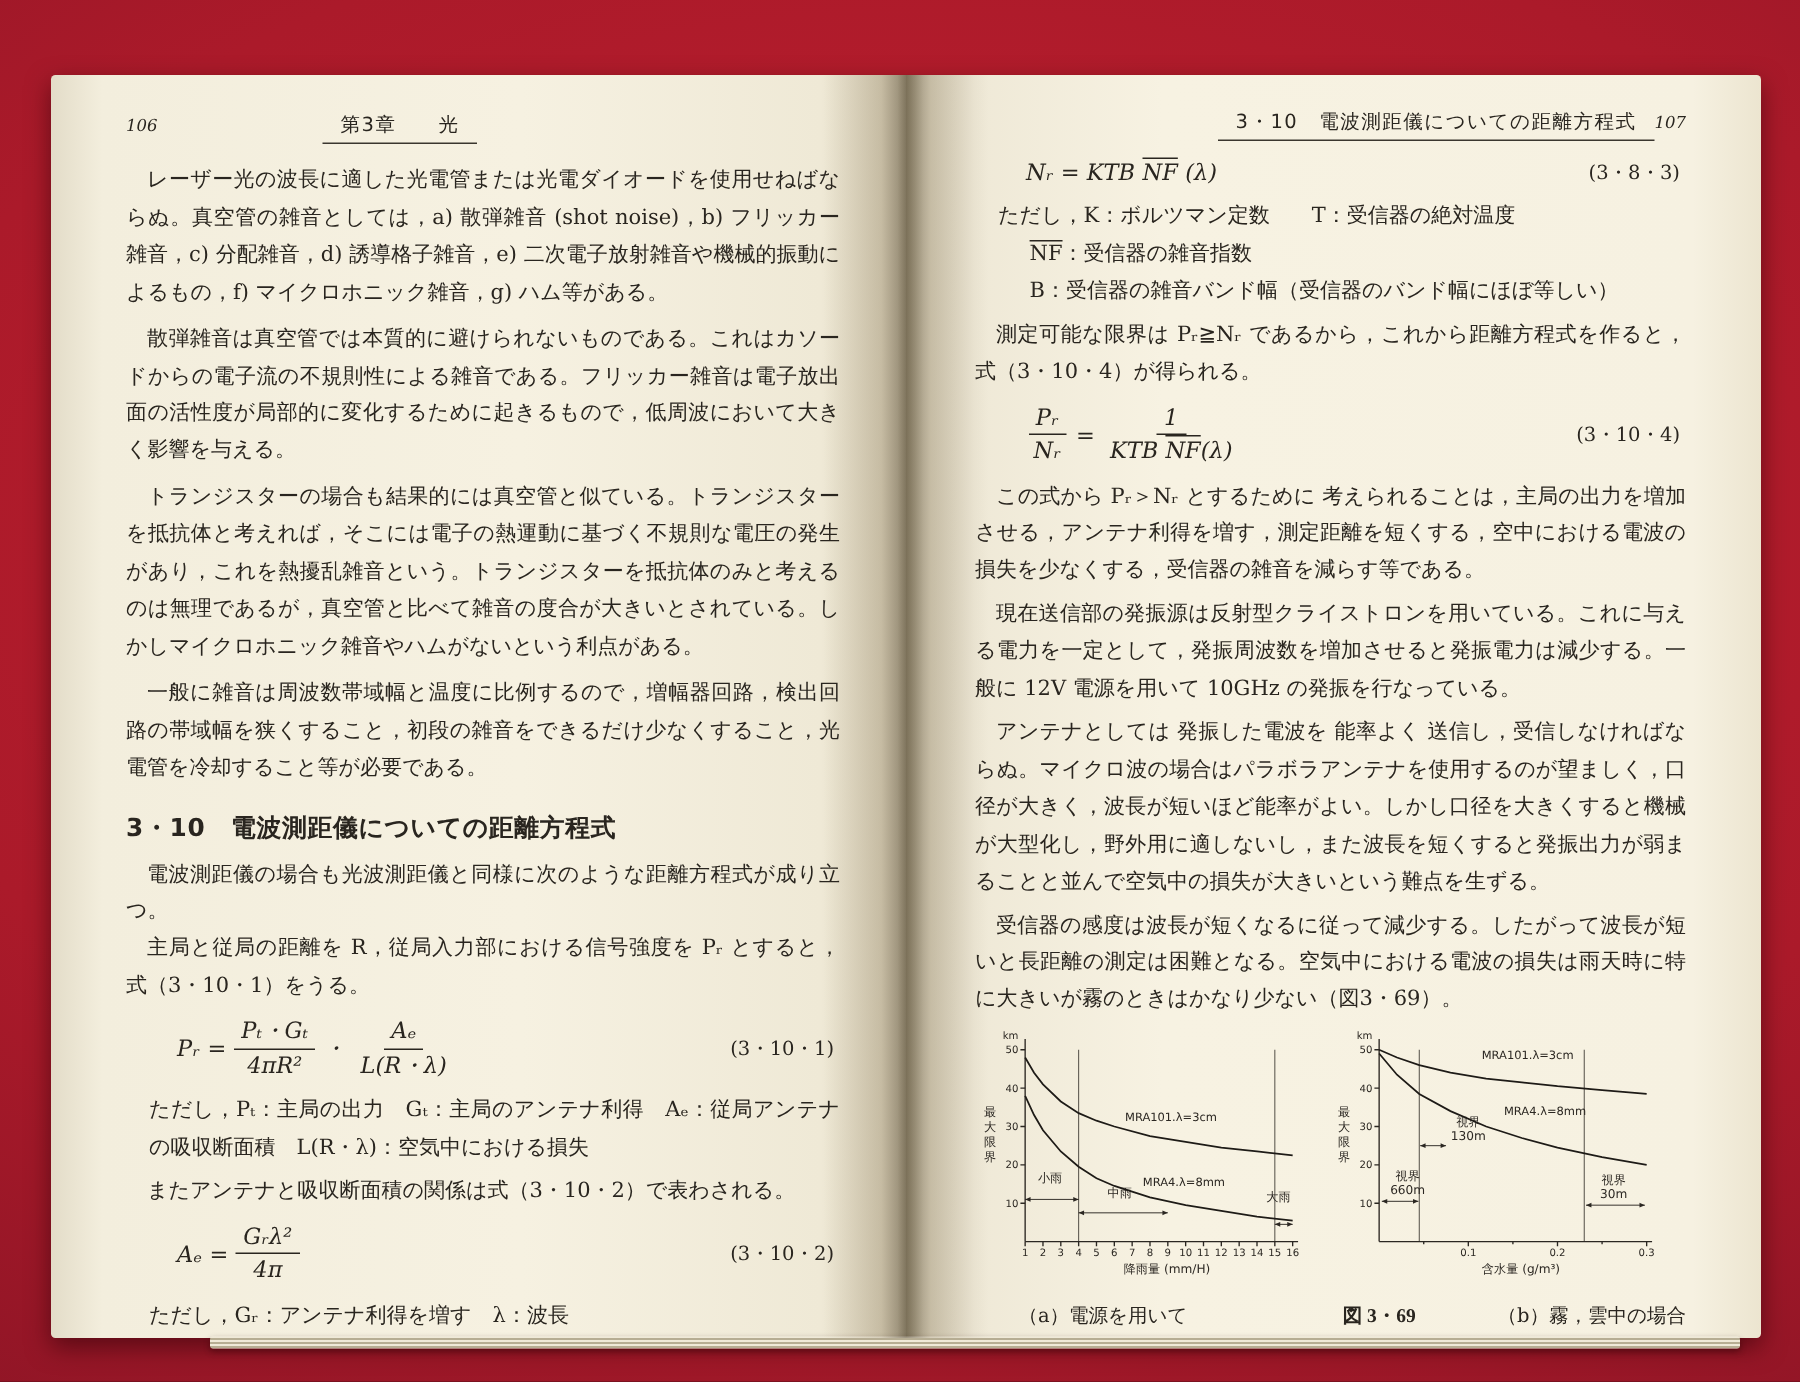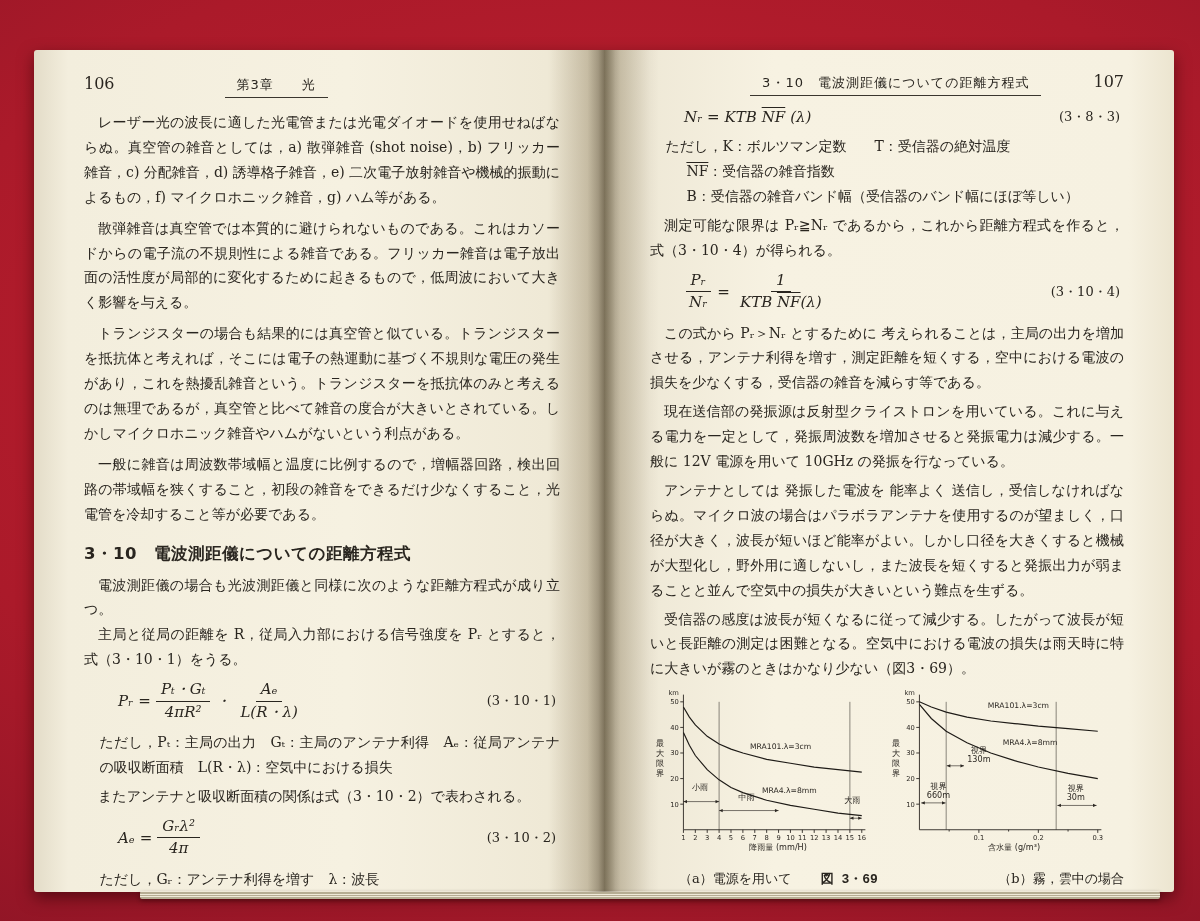--- a/index.html
+++ b/index.html
@@ -14,45 +14,45 @@
   .page.right{background:linear-gradient(90deg,#b3aa8e 0%,#d9d1ba 2%,#efe9d7 8%,#f7f2e2 30%,#f6f1e1 92%,#ece5d0 100%);border-radius:0 3px 3px 0}
   .gutter-shadow{position:absolute;left:50%;top:0;width:110px;height:100%;transform:translateX(-50%);
      pointer-events:none;z-index:5;
      background:linear-gradient(90deg,rgba(80,60,30,0) 0%,rgba(80,60,30,.16) 35%,rgba(45,32,14,.42) 50%,rgba(80,60,30,.16) 65%,rgba(80,60,30,0) 100%)}
   .edge-bottom{position:absolute;left:140px;right:40px;top:891px;height:8px;border-radius:2px;
      background:repeating-linear-gradient(180deg,#efe9d8 0 1.2px,#b6ad93 1.2px 2.6px);
      box-shadow:0 2px 4px rgba(40,0,5,.45)}
   .inner{position:absolute;inset:0;padding:24px 44px 12px 50px}
   .page.right .inner{padding:22px 50px 8px 46px}
   .hdr{display:flex;align-items:baseline;margin-bottom:12px}
-  .pagenum{font-size:16px}
+  .pagenum{font-style:italic;font-size:11px}
   .hdr-title{font-family:"DejaVu Sans",sans-serif;font-size:13px;letter-spacing:1px;
      border-bottom:1.4px solid #3a362e;padding:0 12px 3px}
   .page.left .hdr-title{margin-left:110px}
   .page.right .hdr{justify-content:flex-end}
-  .page.right .pagenum{margin-left:52px}
+  .page.right .pagenum{}
   p.body{font-size:14px;line-height:1.78;text-align:justify;margin:0}
   p.ind{text-indent:1em}
   p.tada{padding-left:1.1em}
   p.tada2{padding-left:2.6em}
   .sec-head{font-family:"DejaVu Sans",sans-serif;font-weight:bold;font-size:16.5px;
      margin:16px 0 8px;letter-spacing:.5px}
   .equation{display:flex;align-items:center;margin:8px 4px 8px 34px;font-size:15px}
   .math{font-style:italic;display:inline-flex;align-items:center;gap:5px;
      font-family:"DejaVu Serif","DejaVu Sans",serif}
   .frac{display:inline-flex;flex-direction:column;align-items:center;line-height:1.3}
   .frac .num{border-bottom:1px solid #29251f;padding:0 5px 1px;white-space:nowrap}
   .frac .den{padding:1px 5px 0;white-space:nowrap}
   .eq-tag{margin-left:auto;font-size:13px;font-style:normal}
   .ovl{text-decoration:overline}
   .figs{display:flex;justify-content:center;margin-top:6px}
   svg.chart{width:236px;height:181px;display:block}
   .fig-cap{display:flex;font-size:13px;margin-top:2px;align-items:baseline}
   .fig-cap .a{width:36%;text-align:center}
-  .fig-cap .f{flex:1;text-align:left;font-family:Liberation Mono, monospace;font-weight:bold}
+  .fig-cap .f{flex:1;text-align:right;font-family:Liberation Serif, serif;font-weight:bold}
   .fig-cap .b{width:38%;text-align:right}
   
   .ax{stroke:#2b2722;stroke-width:1;fill:none}
   .vl{stroke:#2b2722;stroke-width:.6}
   .curve{fill:none;stroke:#1e1b17;stroke-width:1.3}
   .tk{font:7.5px "DejaVu Sans",sans-serif;fill:#2b2722}
   .lbl{font:9px "DejaVu Sans",sans-serif;fill:#2b2722}
   .slbl{font:8.5px "DejaVu Sans",sans-serif;fill:#2b2722}
   .ar{stroke:#2b2722;stroke-width:.7}
   .arh{fill:#2b2722}

